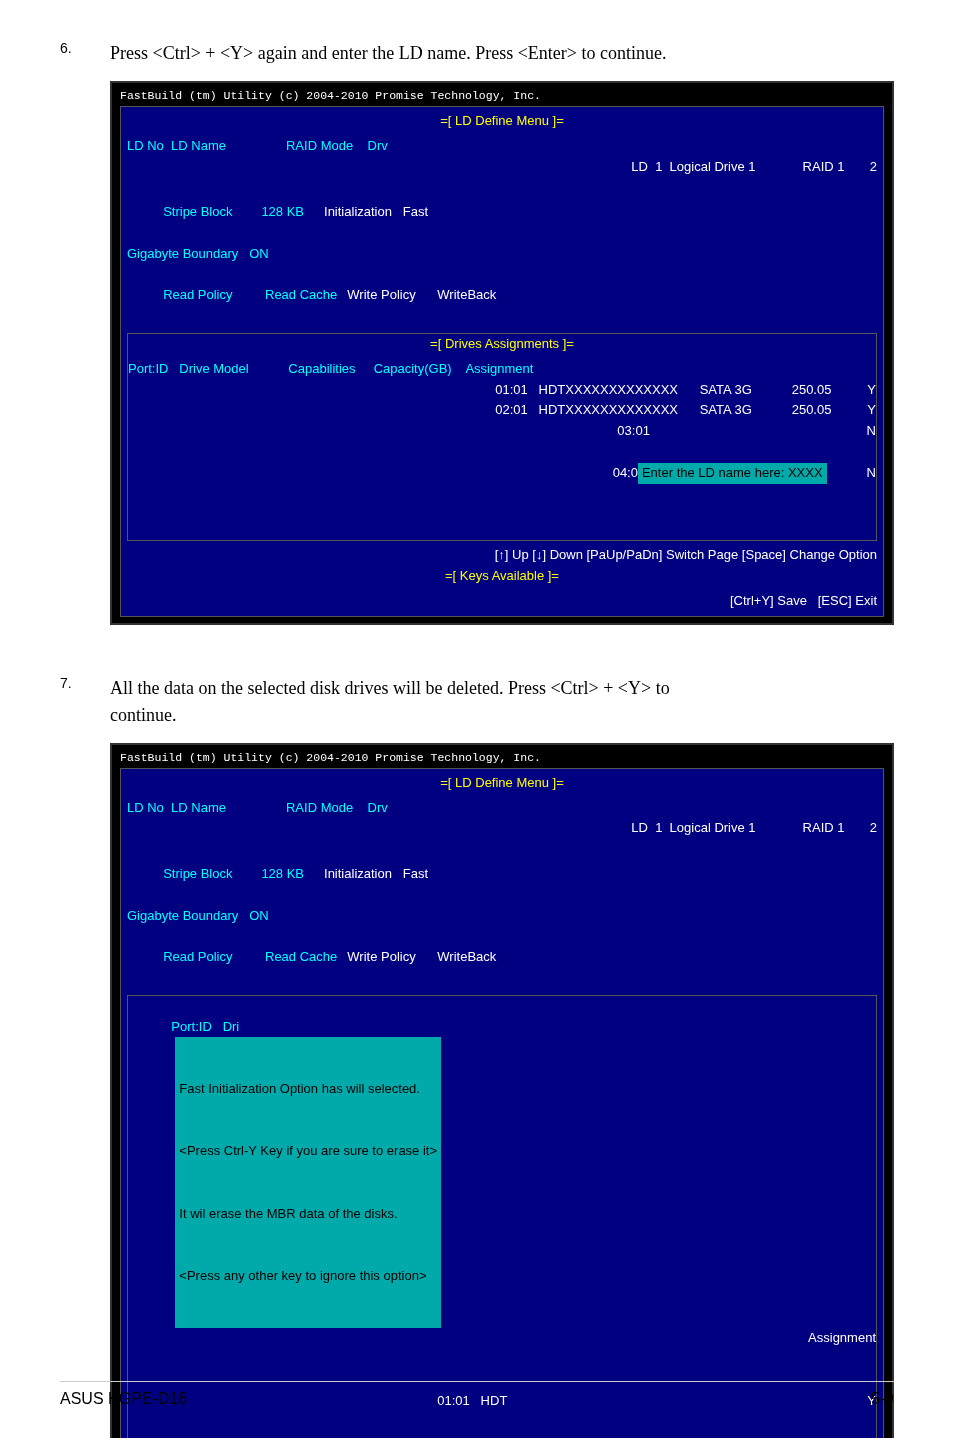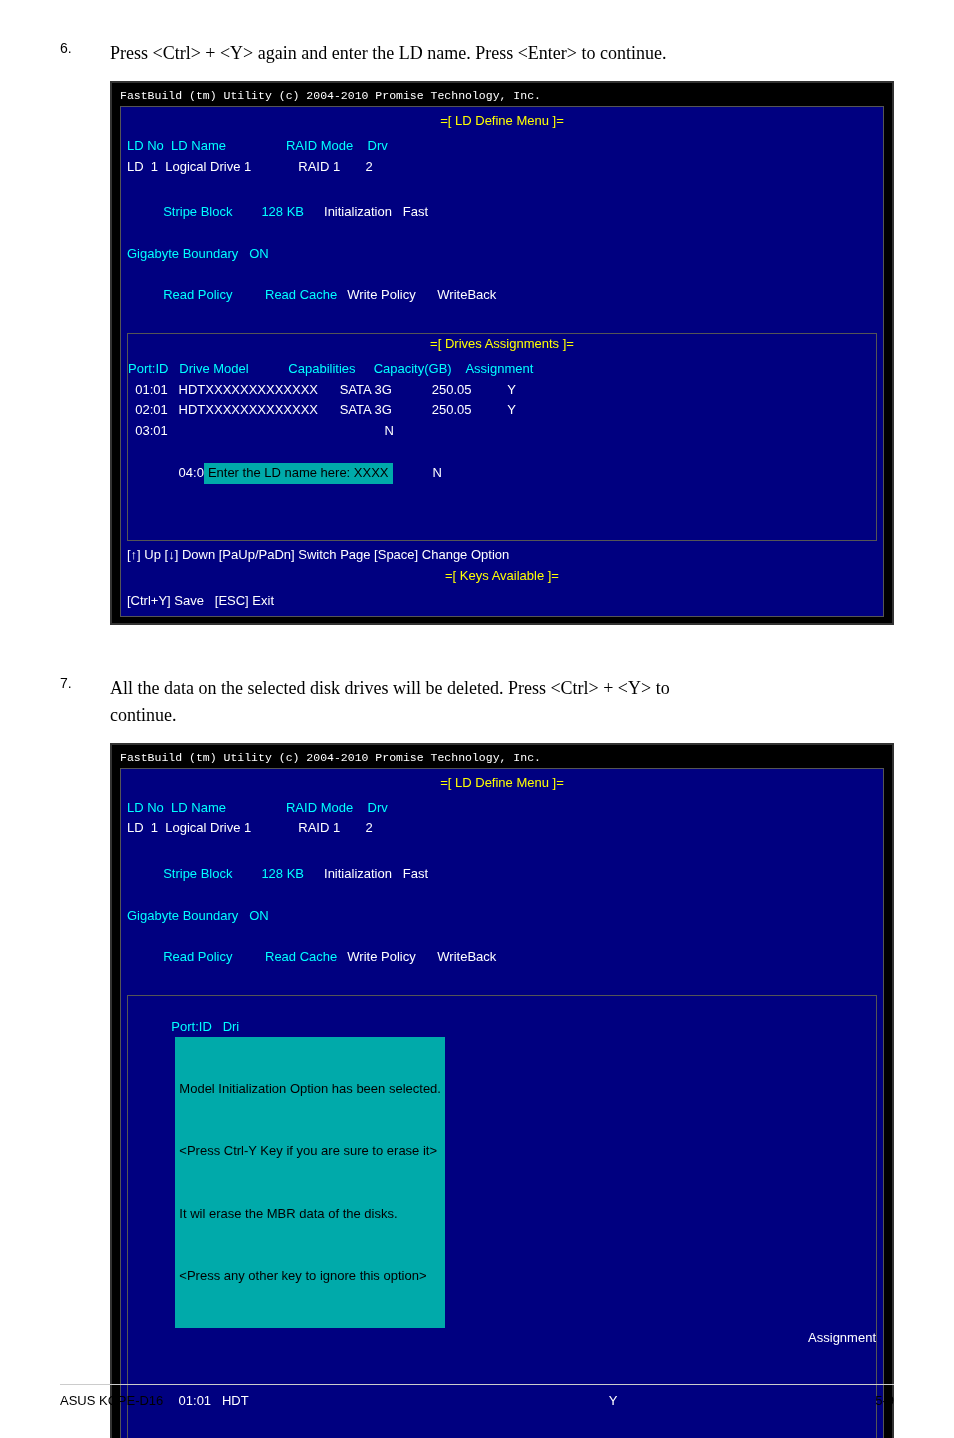--- a/index.html
+++ b/index.html
@@ -54,38 +54,38 @@
     .section-header {
       color: #ffff00;
       text-align: center;
       margin-bottom: 4px;
     }
     .term-line {
       white-space: pre;
       line-height: 1.6;
     }
     .cyan { color: #00ffff; }
-    .white { color: #ffffff; }
+    .white { color: #ffffff; text-align: right; }
     .input-box {
       background: #00aaaa;
       color: #000000;
       padding: 0 4px;
       display: inline-block;
     }
     .keys-section {
       margin-top: 4px;
     }
     .footer {
       position: absolute;
       bottom: 30px;
       left: 60px;
       right: 60px;
       display: flex;
       justify-content: space-between;
-      font-size: 13px;
+      font-size: 16px;
       border-top: 1px solid #ccc;
       padding-top: 8px;
     }
   </style>
 </head>
 <body>
 
 <div class="step">
   <div class="step-number">6.</div>
   <div class="step-content">
@@ -149,21 +149,21 @@
         </div>
         <div class="term-line cyan">Gigabyte Boundary   ON</div>
         <div class="term-line">
           <span class="cyan">Read Policy         Read Cache</span><span class="white" style="padding-left:10px">Write Policy      WriteBack</span>
         </div>
 
         <div style="margin-top:6px; border:1px solid #555;">
           <div class="term-line">
             <span class="cyan">Port:ID   Dri</span>
             <span class="input-box" style="padding: 0 4px; margin-left:4px;">
-              <div>Model Initialization Option has been selected.</div>
+              <div>Fast Initialization Option has will selected.</div>
               <div>&lt;Press Ctrl-Y Key if you are sure to erase it&gt;</div>
               <div>It wil erase the MBR data of the disks.</div>
               <div>&lt;Press any other key to ignore this option&gt;</div>
             </span>
             <span class="white" style="float:right">Assignment</span>
           </div>
           <div class="term-line white">
             <span>  01:01   HDT</span><span style="padding-left:360px">Y</span>
           </div>
           <div class="term-line white">

